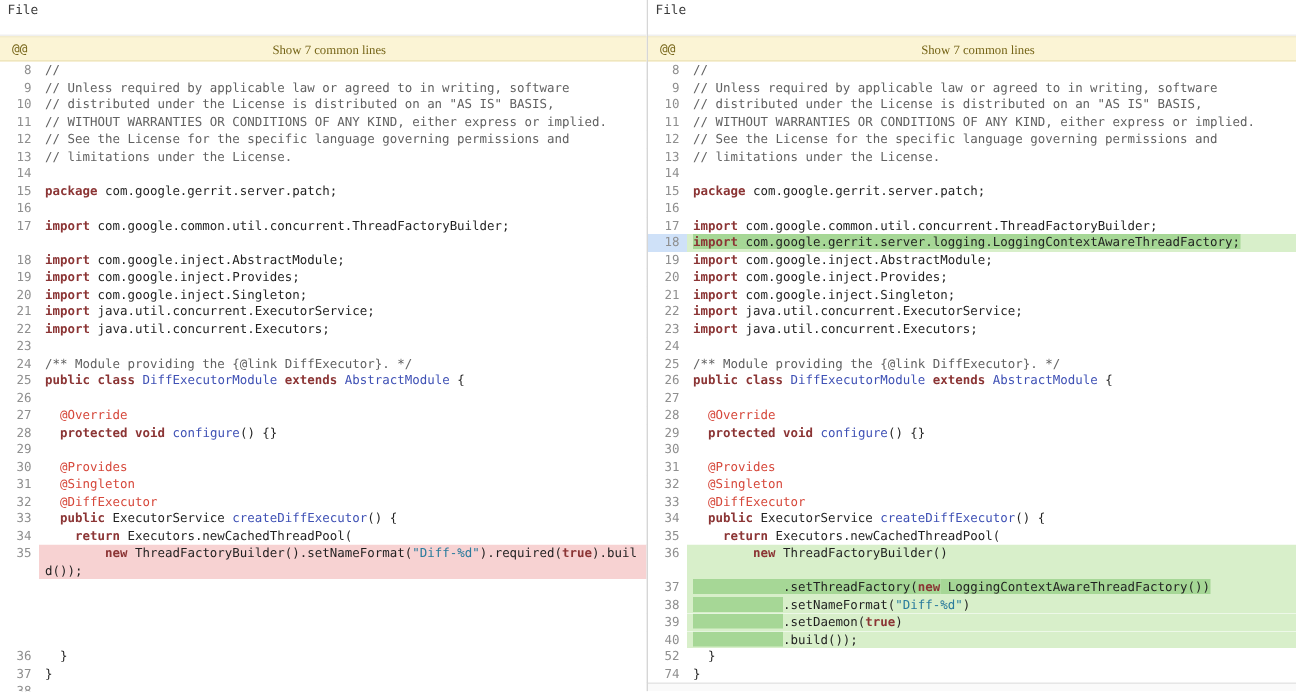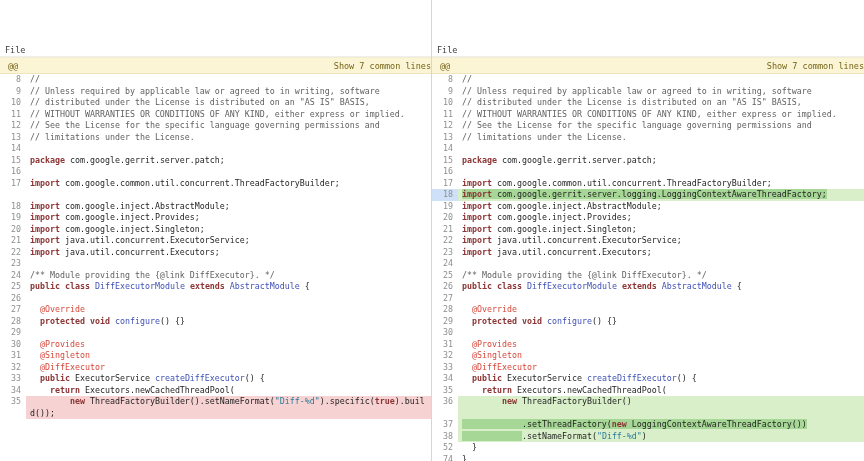--- a/index.html
+++ b/index.html
@@ -7,32 +7,32 @@
   .diff {
     width:864px; height:461px; overflow:hidden;
     display:flex; background:#fff;
     font-family:"DejaVu Sans Mono", monospace;
   }
   .pane { display:flex; flex-direction:column; height:461px; }
   .pane-left  { width:432px; border-right:1px solid #d6d6d6; }
   .pane-right { width:432px; }
 
   .file-header {
-    height:14px; line-height:14px; padding-left:5px;
+    height:24px; line-height:14px; padding-left:5px;
     font-size:8.5px; color:#3c3c3c; background:#fff;
-    border-bottom:1px solid #efefef; flex:0 0 auto;margin-top:43px;
+    border-bottom:1px solid #efefef; flex:0 0 auto;
   }
   .expander {
     height:17px; line-height:15px; position:relative; flex:0 0 auto;
     background:#fbf4d5; color:#756417; font-size:8.5px;
     border-top:1px solid #f3ecce; border-bottom:1px solid #efe6bd;
     cursor:pointer;
   }
   .expander .marker { position:absolute; left:8px; top:1px; }
-  .expander .exp-label { position:absolute; left:8px; right:0; top:1px; text-align:right; }
+  .expander .exp-label { position:absolute; left:8px; right:0; top:1px; text-align:center;font-family:Liberation Serif, serif; }
 
   .rows { flex:0 0 auto; }
   .row { display:flex; align-items:flex-start; height:11.5px; overflow:hidden; }
   .row.h2 { height:23px; }
   .num {
     flex:0 0 26px; height:100%; text-align:right; padding-right:5px;
     font-size:8.3px; line-height:11.5px; color:#8f8f8f; background:#fff;
     user-select:none; cursor:pointer;
   }
   .num-sel { background:#cfe1f8; }
@@ -177,21 +177,21 @@
         <div class="row">
           <div class="num">33</div>
           <div class="code bg-c"><span class="sg-p">  </span><span class="sg-k">public</span><span class="sg-p"> ExecutorService </span><span class="sg-t">createDiffExecutor</span><span class="sg-p">() {</span></div>
         </div>
         <div class="row">
           <div class="num">34</div>
           <div class="code bg-c"><span class="sg-p">    </span><span class="sg-k">return</span><span class="sg-p"> Executors.newCachedThreadPool(</span></div>
         </div>
         <div class="row h2">
           <div class="num">35</div>
-          <div class="code bg-r wrap"><span class="sg-p">        </span><span class="sg-k">new</span><span class="sg-p"> ThreadFactoryBuilder().setNameFormat(</span><span class="sg-s">"Diff-%d"</span><span class="sg-p">).specific(</span><span class="sg-k">true</span><span class="sg-p">).buil
+          <div class="code bg-r wrap"><span class="sg-p">        </span><span class="sg-k">new</span><span class="sg-p"> ThreadFactoryBuilder().setNameFormat(</span><span class="sg-s">"Diff-%d"</span><span class="sg-p">).required(</span><span class="sg-k">true</span><span class="sg-p">).buil
 d());</span></div>
         </div>
         <div class="row">
           <div class="num"></div>
           <div class="code bg-g"></div>
         </div>
         <div class="row">
           <div class="num"></div>
           <div class="code bg-g"></div>
         </div>
@@ -346,20 +346,28 @@
         </div>
         <div class="row">
           <div class="num">37</div>
           <div class="code bg-a"><span class="sg-p hl">            .setThreadFactory(</span><span class="sg-k hl">new</span><span class="sg-p hl"> LoggingContextAwareThreadFactory())</span></div>
         </div>
         <div class="row">
           <div class="num">38</div>
           <div class="code bg-a"><span class="sg-p hl">            </span><span class="sg-p">.setNameFormat(</span><span class="sg-s">"Diff-%d"</span><span class="sg-p">)</span></div>
         </div>
         <div class="row">
+          <div class="num">39</div>
+          <div class="code bg-a"><span class="sg-p hl">            </span><span class="sg-p">.setDaemon(</span><span class="sg-k">true</span><span class="sg-p">)</span></div>
+        </div>
+        <div class="row">
+          <div class="num">40</div>
+          <div class="code bg-a"><span class="sg-p hl">            </span><span class="sg-p">.build());</span></div>
+        </div>
+        <div class="row">
           <div class="num">52</div>
           <div class="code bg-c"><span class="sg-p">  }</span></div>
         </div>
         <div class="row">
           <div class="num">74</div>
           <div class="code bg-c"><span class="sg-p">}</span></div>
         </div>
       </div>
     <div class="eof"></div>
   </section>

